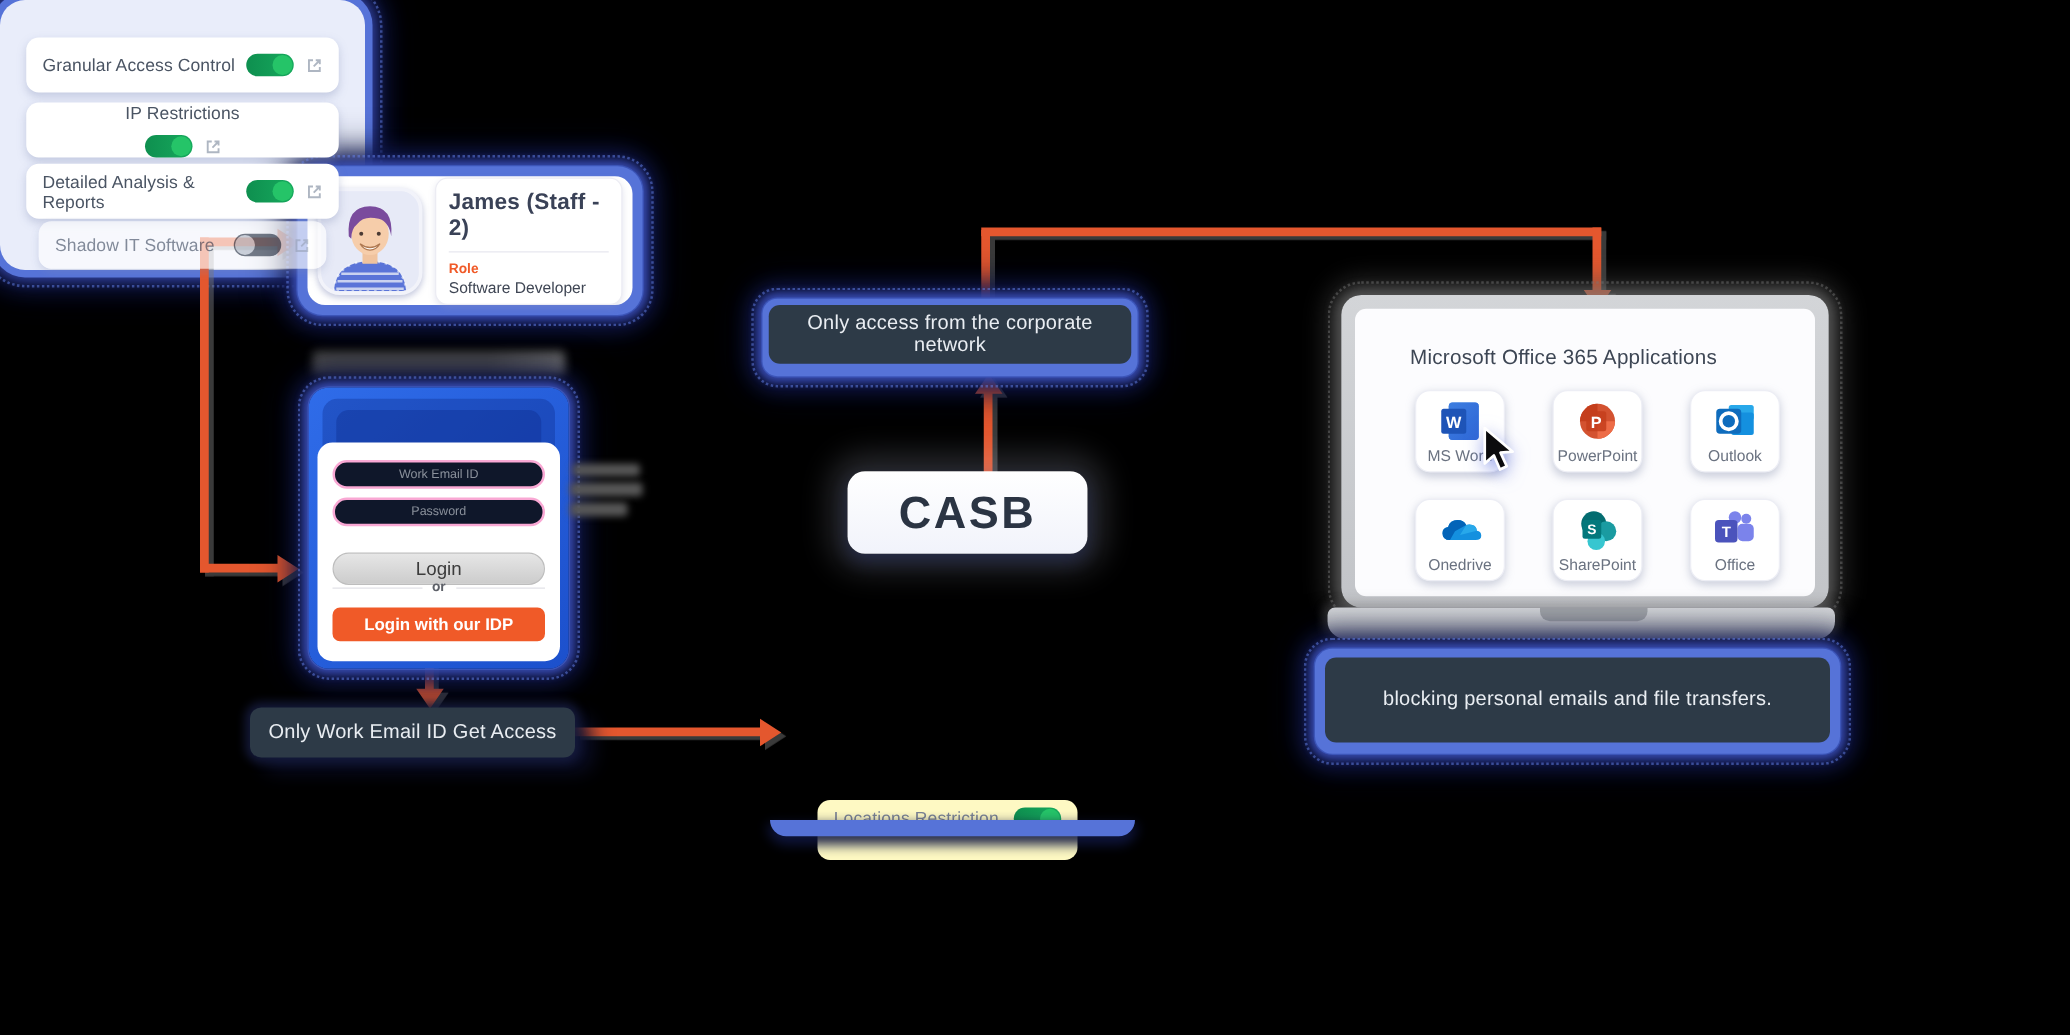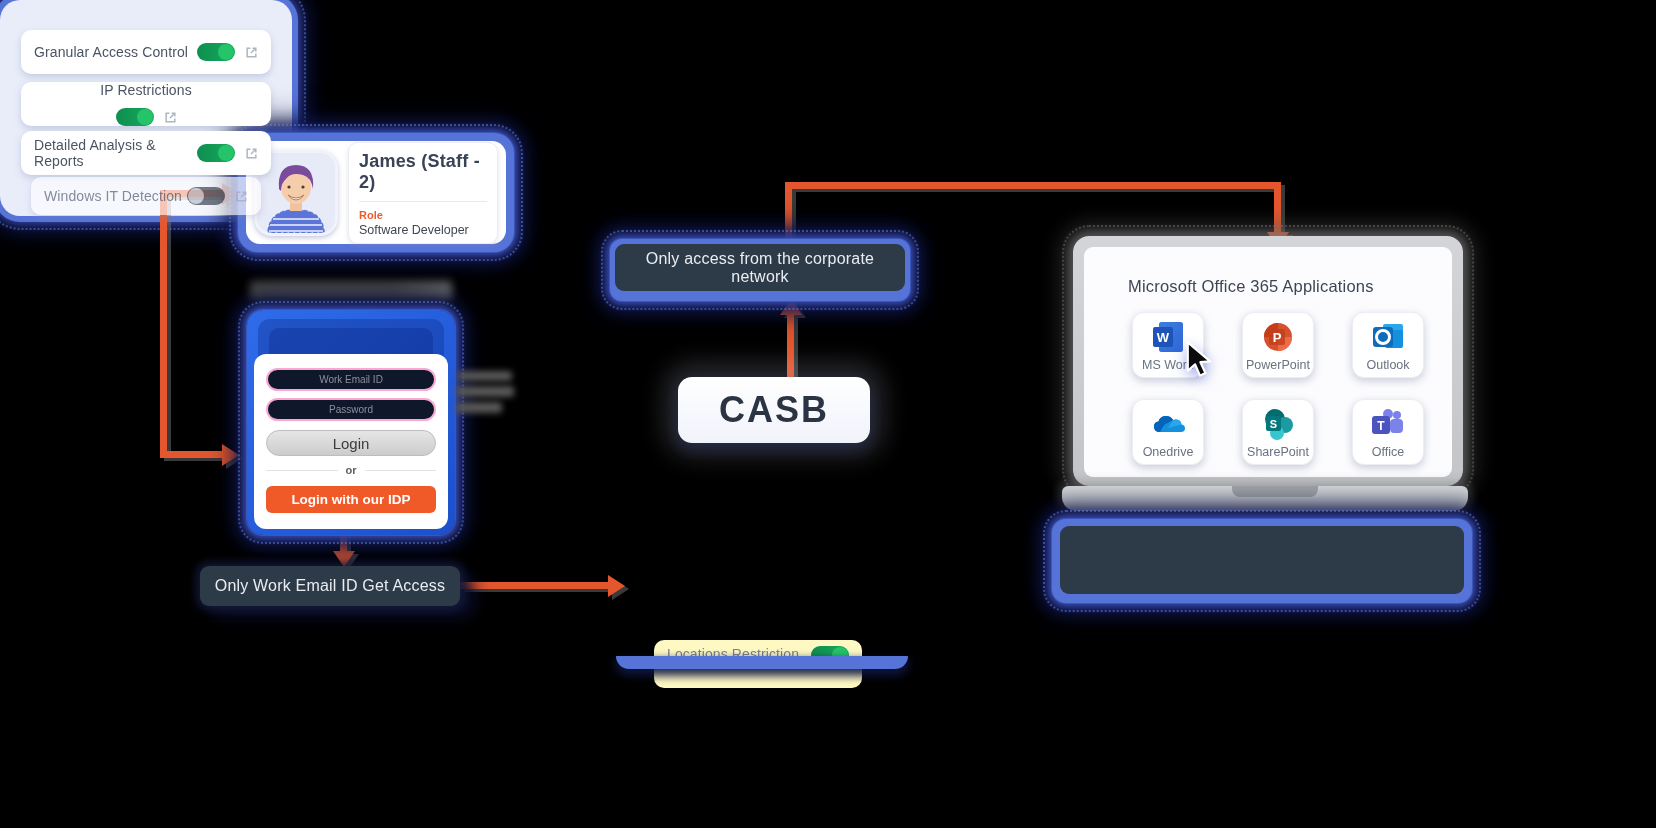--- a/index.html
+++ b/index.html
@@ -44,21 +44,21 @@
     background:rgba(8,36,130,.32); border-radius:12px; }
   .hdr-layer2 { position:absolute; left:22px; top:18px; right:22px; height:42px;
     background:rgba(8,36,130,.32); border-radius:10px; }
   .login-card { position:absolute; left:7px; right:7px; top:44px; bottom:6px;
     background:#fff; border-radius:12px; }
   .login-input { position:absolute; left:12px; width:170px; height:23px; background:#0f172a;
     border:2px solid #f9a8d4; border-radius:12px; display:flex; align-items:center;
     justify-content:center; font-size:10px; color:#8A909B; }
   .login-btn { position:absolute; left:12px; width:170px; height:26px; border-radius:13px;
     background:linear-gradient(180deg,#e6e6e6,#cccccc); border:1px solid #bdbdbd;
-    display:flex; align-items:center; justify-content:center; font-size:15px; color:#3C3C3C; }
+    display:flex; align-items:center; justify-content:center; font-size:15px; color:#3C3C3C;margin-top:12px; }
   .or-row { position:absolute; left:12px; width:170px; top:110px; display:flex; align-items:center; gap:8px; }
   .or-row .l { flex:1; height:1px; background:#e2e2e8; }
   .or-txt { font-size:11px; font-weight:700; color:#5d6068; }
   .idp-btn { position:absolute; left:12px; width:170px; height:27px; top:132px; border-radius:6px;
     background:#F05A28; display:flex; align-items:center; justify-content:center;
     font-size:13.5px; font-weight:700; color:#fff; }
 
   
   .access-label { left:200px; top:566px; width:260px; height:40px;
     box-shadow:0 0 8px 4px rgba(22,28,64,.85), 12px 9px 16px 2px rgba(12,16,44,.9); }
@@ -260,21 +260,21 @@
         <span class="toggle on">
             <span class="knob"></span>
           </span>
         <svg width="13" height="13" viewBox="0 0 12 12">
           <path d="M5 2 H2 V10 H10 V7" fill="none" stroke="#AEB6C2" stroke-width="1.4"></path>
           <path d="M7 2 H10 V5 M10 2 L5.5 6.5" fill="none" stroke="#AEB6C2" stroke-width="1.4"></path>
         </svg>
       </span>
     </div>
     <div class="casb-row row-faded" style="top:177px; left:31px; width:230px; height:38px;">
-      <span class="casb-row-label" style="color:#6c7585;">Windows IT Detection</span>
+      <span class="casb-row-label" style="color:#6c7585;">Shadow IT Software</span>
       <span class="row-right">
         <span class="toggle off">
             <span class="knob"></span>
           </span>
         <svg width="13" height="13" viewBox="0 0 12 12">
           <path d="M5 2 H2 V10 H10 V7" fill="none" stroke="#BCC2CD" stroke-width="1.4"></path>
           <path d="M7 2 H10 V5 M10 2 L5.5 6.5" fill="none" stroke="#BCC2CD" stroke-width="1.4"></path>
         </svg>
       </span>
     </div>
@@ -358,16 +358,17 @@
     <svg width="34" height="38" viewBox="0 0 24 28">
       <path d="M3 1 L3 22 L8.4 17.2 L12 25.5 L16 23.6 L12.3 15.6 L19.5 15 Z" fill="#0B0B0D" stroke="#fff" stroke-width="1.6" stroke-linejoin="round"></path>
     </svg>
   </div>
 
   <div class="laptop-base"></div>
   <div class="laptop-notch"></div>
 
   <div class="blue-box dlp-wrap">
     <div class="dark-note dlp-inner" style="position:absolute;">
+      <div>blocking personal emails and file transfers.</div>
     </div>
   </div>
 
 </div>
 
 </body></html>

